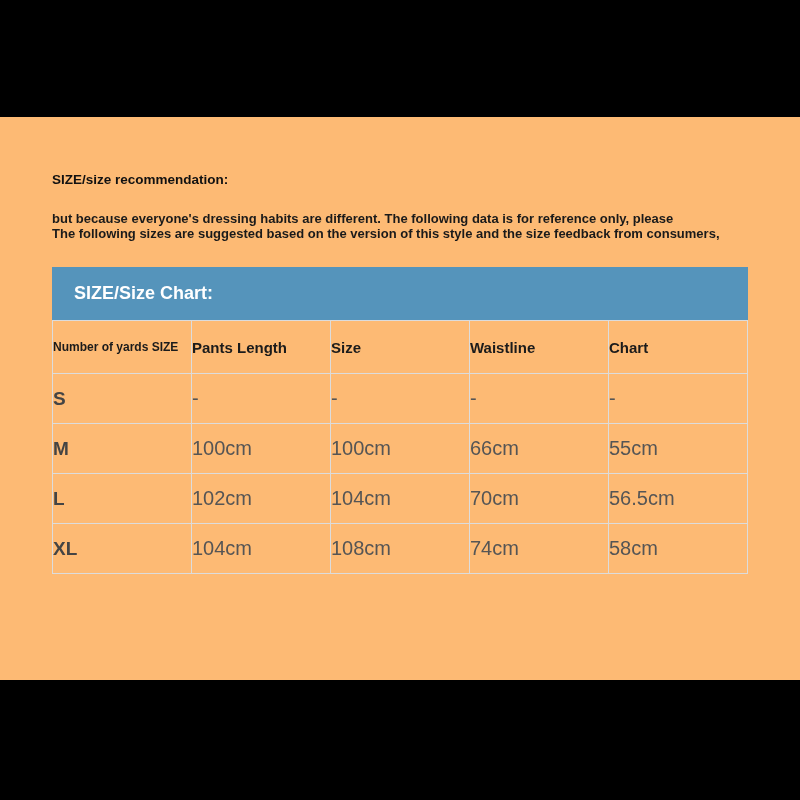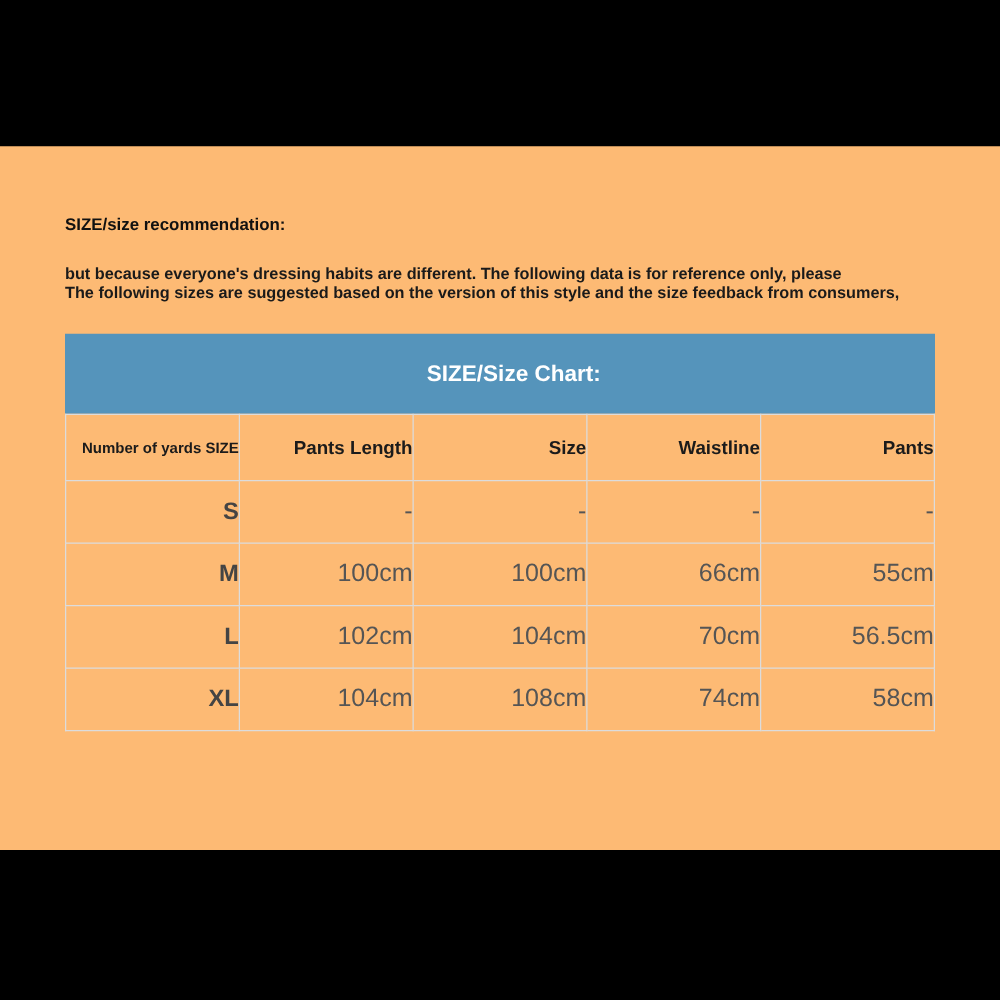--- a/index.html
+++ b/index.html
@@ -35,39 +35,38 @@
     margin: 0 0 26px 0;
   }
   .rec-line {
     font-size: 13px;
     font-weight: bold;
     color: #1a1a1a;
     line-height: 15px;
     white-space: nowrap;
   }
   .chart-title-bar {
-    height: 64px;
+    height: 53px;
     display: flex;
     align-items: center;
     padding-left: 22px;
     box-sizing: border-box;
     color: #ffffff;
     font-size: 18px;
     font-weight: bold;
-    justify-content: center;
   }
   table.size-table {
     width: 100%;
     border-collapse: collapse;
     table-layout: fixed;
   }
   table.size-table th,
   table.size-table td {
     border: 1px solid #dcdcdc;
-    text-align: right;
+    text-align: left;
     vertical-align: middle;
     padding: 0;
   }
   table.size-table th {
     height: 52px;
     font-size: 15px;
     font-weight: bold;
     color: #1b1b1b;
   }
   table.size-table th.first-col {
@@ -101,21 +100,21 @@
       <span>SIZE/Size Chart:</span>
     </div>
 
     <table class="size-table">
       <thead>
         <tr>
           <th class="first-col">Number of yards SIZE</th>
           <th>Pants Length</th>
           <th>Size</th>
           <th>Waistline</th>
-          <th>Pants</th>
+          <th>Chart</th>
         </tr>
       </thead>
       <tbody>
         <tr>
           <td class="size-cell">S</td>
           <td>-</td>
           <td>-</td>
           <td>-</td>
           <td>-</td>
         </tr>

